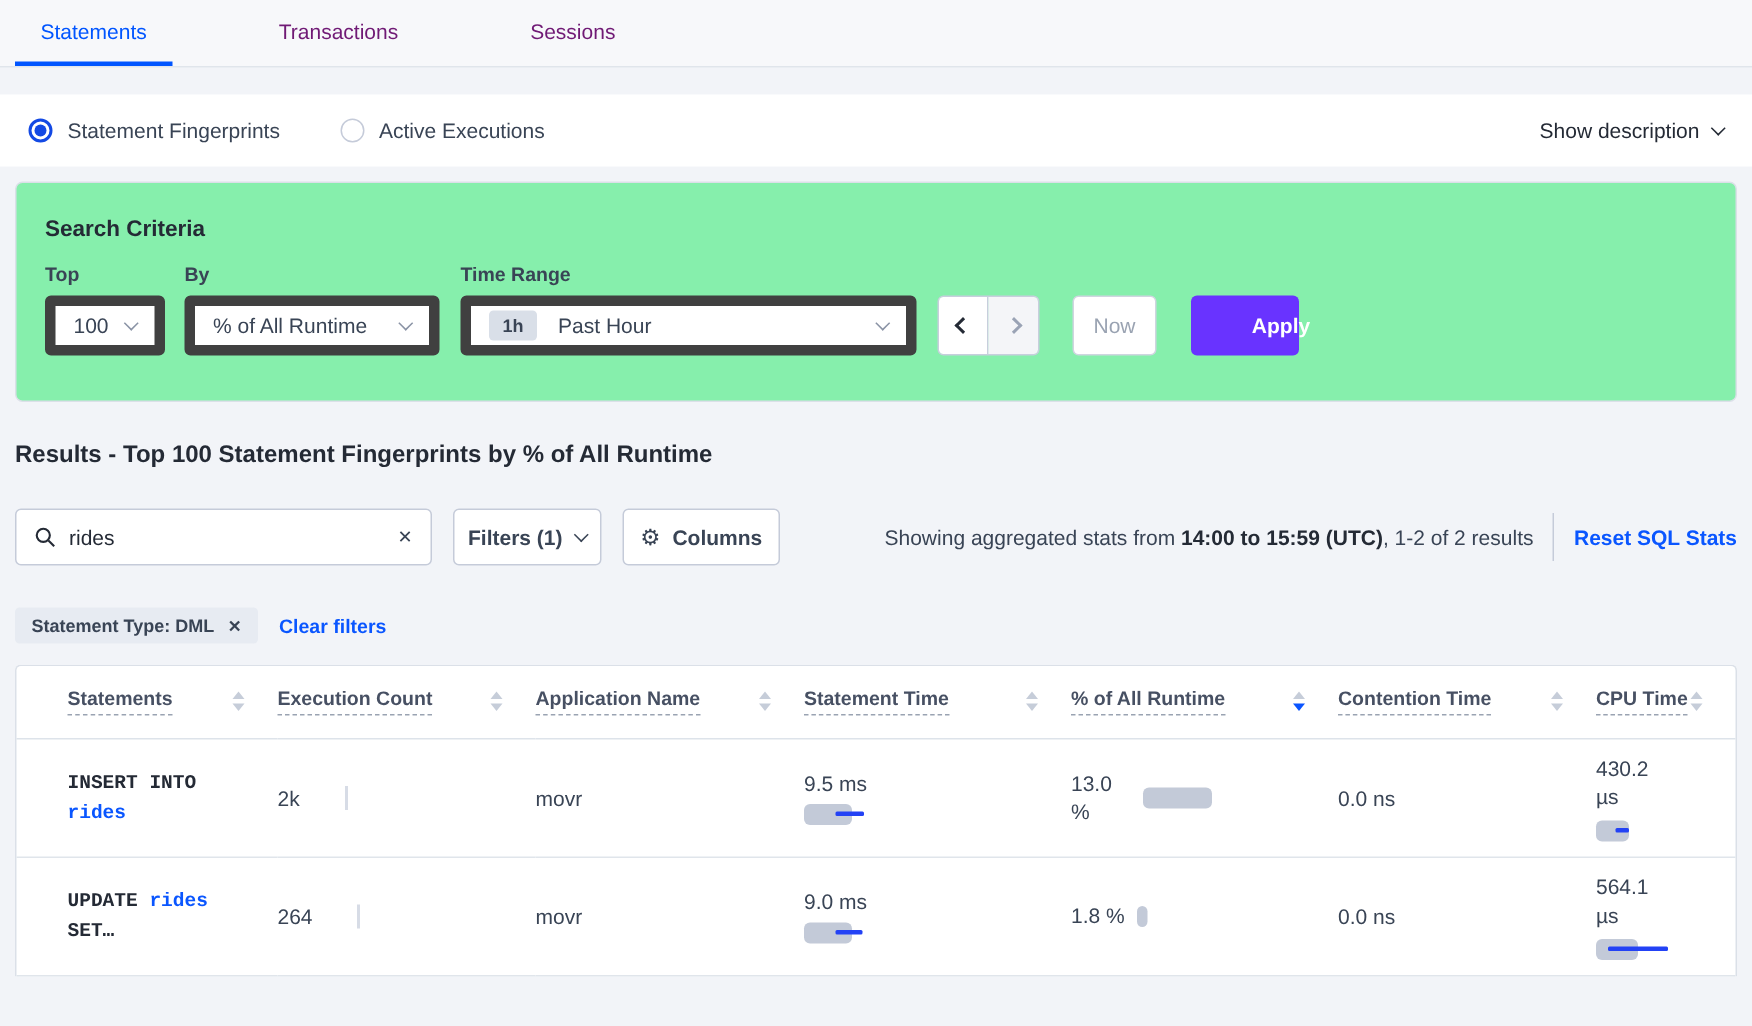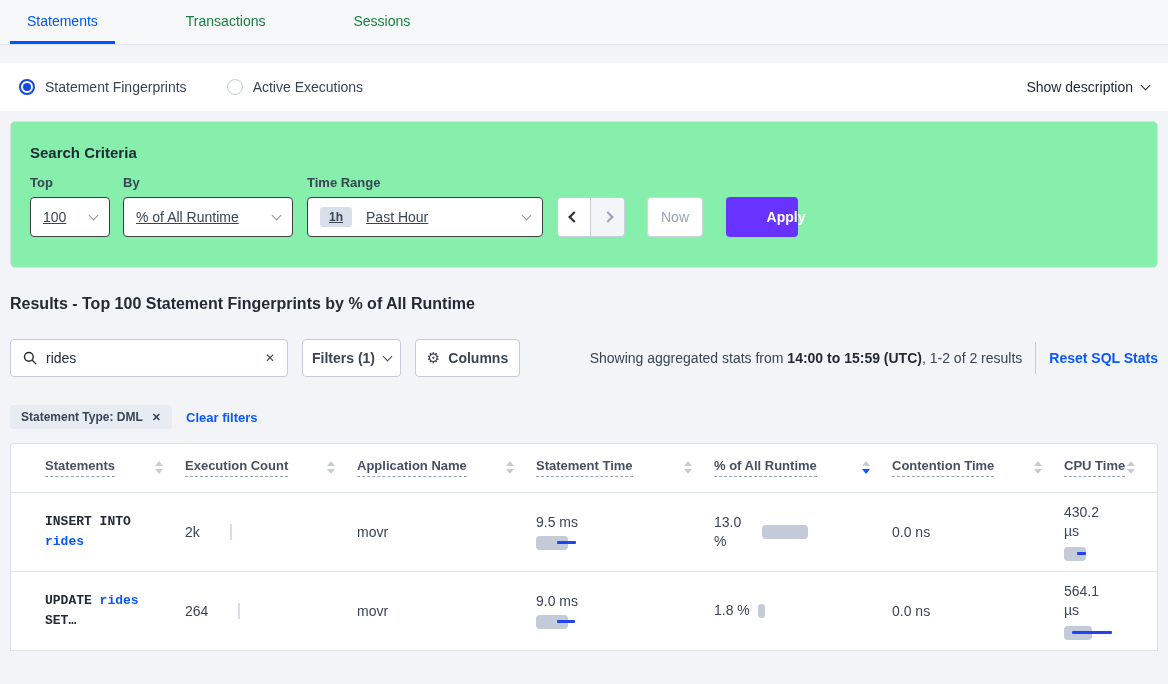--- a/index.html
+++ b/index.html
@@ -1,44 +1,44 @@
 <!DOCTYPE html>
 <html><head>
 <meta charset="utf-8">
 <style>
   * { margin:0; padding:0; box-sizing:border-box; }
   html,body { width:1168px; height:684px; overflow:hidden; }
   body { background:#f2f4f8; font-family:"Liberation Sans", sans-serif; color:#394455; }
 
   
   .tabs-bar { height:45px; background:#f7f8fa; border-bottom:1px solid #e0e5eb; display:flex; align-items:stretch; padding-left:10px; }
-  .tab { display:flex; align-items:center; padding:0 17px; margin-right:54px; font-size:14px; color:#15803d; cursor:pointer; border-bottom:3px solid transparent; }
+  .tab { display:flex; align-items:center; padding:0 17px; margin-right:54px; font-size:14px; color:#701a75; cursor:pointer; border-bottom:3px solid transparent; }
   .tab.active { color:#0055ff; border-bottom-color:#0055ff; font-weight:400; }
 
   
   .view-bar { margin-top:18px; height:48px; background:#ffffff; display:flex; align-items:center; padding:0 19px; }
   .radio-opt { display:flex; align-items:center; margin-right:40px; cursor:pointer; font-size:14px; color:#394455; }
   .radio { width:16px; height:16px; border-radius:50%; margin-right:10px; position:relative; background:#fff; border:2px solid #1349e4; }
   .radio.on::after { content:""; position:absolute; left:2px; top:2px; width:8px; height:8px; border-radius:50%; background:#1349e4; }
   .radio.off { border:1px solid #c5cbd9; }
   .show-desc { margin-left:auto; display:flex; align-items:center; font-size:14px; color:#242a35; cursor:pointer; }
 
   .chev { display:inline-block; width:7px; height:7px; border-right:1.7px solid currentColor; border-bottom:1.7px solid currentColor; transform:rotate(45deg); margin-left:9px; margin-top:-4px; }
 
   
   .criteria-card { margin:10px 10px 0 10px; background:#86efac; border:1px solid #dbe0e8; border-radius:5px; padding:22px 19px 30px 19px; }
   .criteria-title { font-size:15px; font-weight:bold; color:#242a35; }
   .criteria-row { display:flex; align-items:flex-end; margin-top:14px; }
   .field { display:flex; flex-direction:column; }
   .field-label { font-size:13px; font-weight:bold; color:#394455; margin-bottom:7px; }
-  .select { height:40px; border:1px solid #404040; border-radius:4px; background:#fff; display:flex; align-items:center; padding:0 12px; font-size:14px; color:#394455; cursor:pointer;text-decoration:underline; }
+  .select { height:40px; border:7px solid #404040; border-radius:4px; background:#fff; display:flex; align-items:center; padding:0 12px; font-size:14px; color:#394455; cursor:pointer; }
   .select .chev { margin-left:auto; color:#8a93a5; }
   .sel-top { width:80px; margin-right:13px; }
   .sel-by { width:170px; margin-right:14px; }
-  .sel-time { width:236px; margin-right:14px; }
+  .sel-time { width:304px; margin-right:14px; }
   .time-badge { background:#d9dfe8; border-radius:3px; font-size:12px; font-weight:bold; color:#394455; padding:3px 9px; margin-right:14px; }
   .pager { display:flex; height:40px; border:1px solid #c8cedd; border-radius:4px; overflow:hidden; margin-right:22px; }
   .pager-btn { width:33px; display:flex; align-items:center; justify-content:center; background:#fff; cursor:pointer; }
   .pager-btn.prev { border-right:1px solid #c8cedd; }
   .pager-btn .chev { margin:0; width:8px; height:8px; border-width:2.4px; }
   .chev-left { transform:rotate(135deg); color:#242a35; margin-left:3px; }
   .chev-right { transform:rotate(-45deg); color:#9aa3b5; margin-right:3px; }
   .pager-btn.next { background:#f4f5f8; }
   .btn-now { height:40px; width:56px; border:1px solid #d0d5e0; border-radius:4px; background:#fff; color:#9aa3b2; font-size:14px; display:flex; align-items:center; justify-content:center; margin-right:23px; cursor:pointer; }
   .btn-apply { height:40px; width:72px; border:none; border-radius:4px; background:#6933ff; color:#fff; font-size:14px; font-weight:bold; display:flex; align-items:center; justify-content:center; cursor:pointer;padding-left:48px; }

